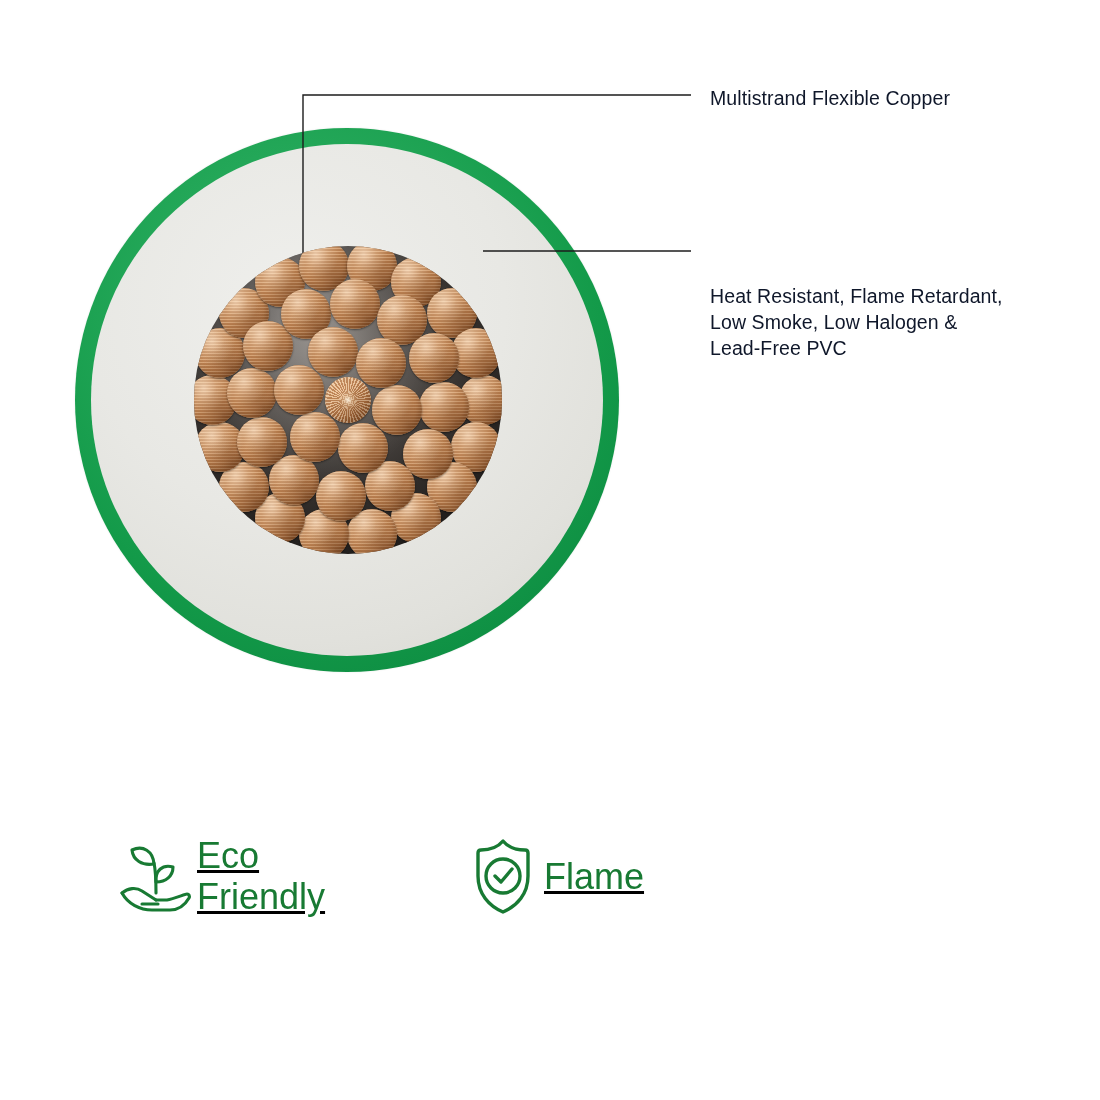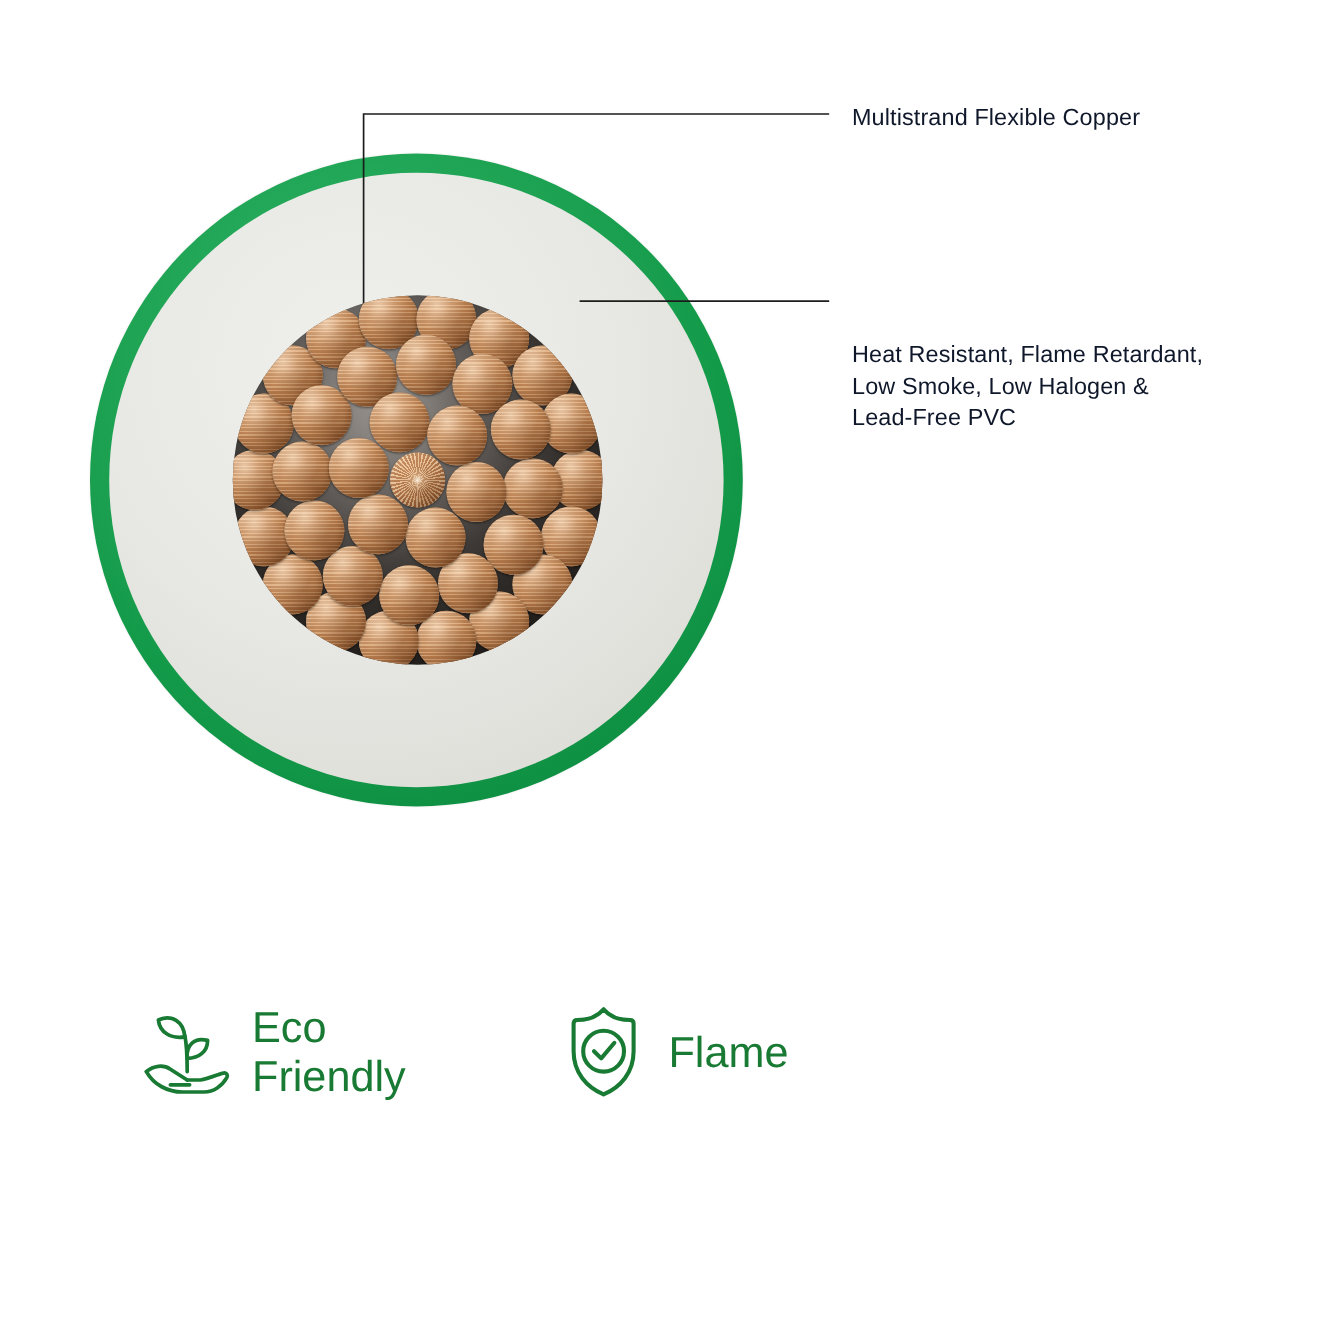--- a/index.html
+++ b/index.html
@@ -198,22 +198,23 @@
     left: 110px;
     top: 826px;
     width: 920px;
     height: 100px;
   }
   .feature {
     position: absolute;
     top: 0;
     display: flex;
     align-items: center;
-    gap: 16px;
+    gap: 3px;
     height: 100px;
+    text-decoration: underline;
   }
   .feature-eco    { left: 8px; }
   .feature-safe   { left: 355px; }
   .feature-energy { left: 648px; }
 
   .feature-icon {
     width: 76px;
     height: 80px;
     flex: 0 0 auto;
     display: block;

